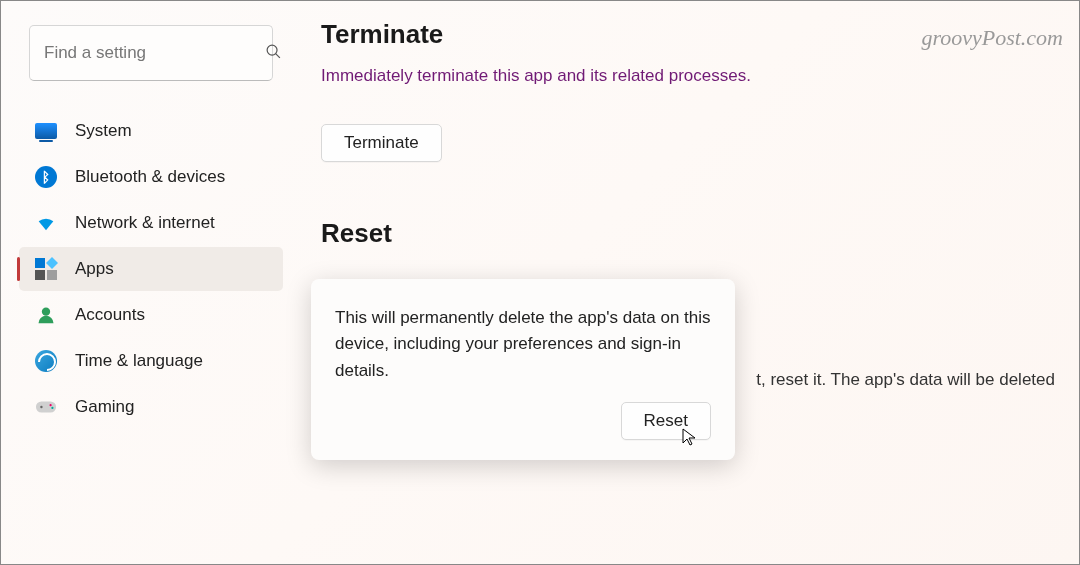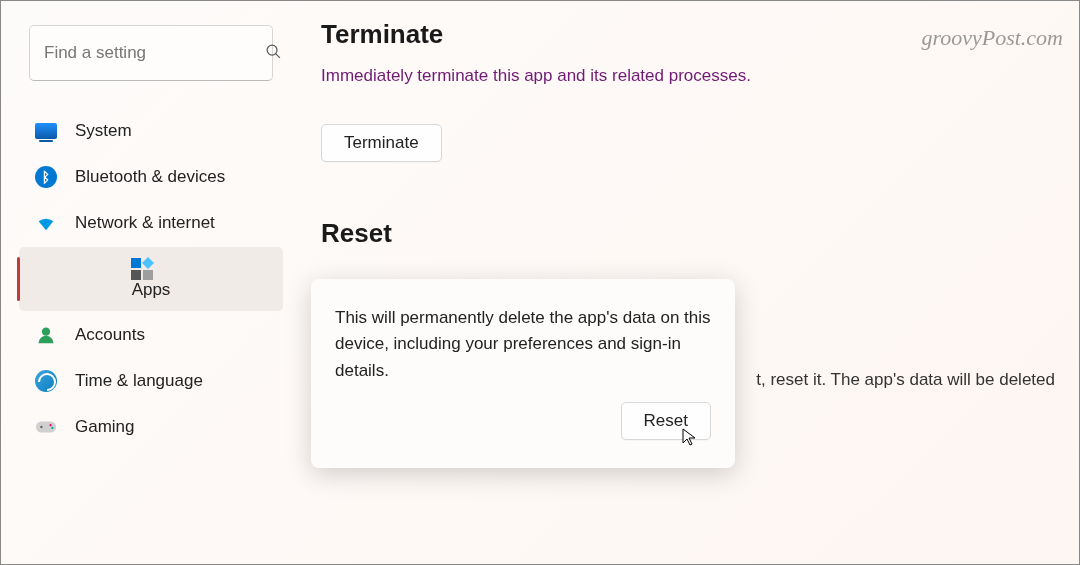--- a/index.html
+++ b/index.html
@@ -70,21 +70,20 @@
       display: flex;
       align-items: center;
       padding: 11px 16px;
       border-radius: 5px;
       cursor: pointer;
       position: relative;
       margin: 2px 6px;
     }
     .nav-item.active {
       background: #f0ebe7;
-      flex-direction: column;
     }
     .nav-item.active::before {
       content: '';
       position: absolute;
       left: -2px;
       top: 10px;
       bottom: 10px;
       width: 3px;
       background: #c23a3a;
       border-radius: 2px;
@@ -148,21 +147,21 @@
       white-space: nowrap;
     }
     .flyout {
       position: absolute;
       left: 310px;
       top: 278px;
       width: 424px;
       background: #fdfcfb;
       border-radius: 8px;
       box-shadow: 0 6px 26px rgba(0,0,0,0.18);
-      padding: 26px 24px 28px 24px;
+      padding: 26px 24px 20px 24px;
       z-index: 10;
     }
     .flyout-text {
       font-size: 17px;
       color: #222;
       line-height: 1.55;
       margin-bottom: 18px;
     }
     .flyout-actions {
       display: flex;

